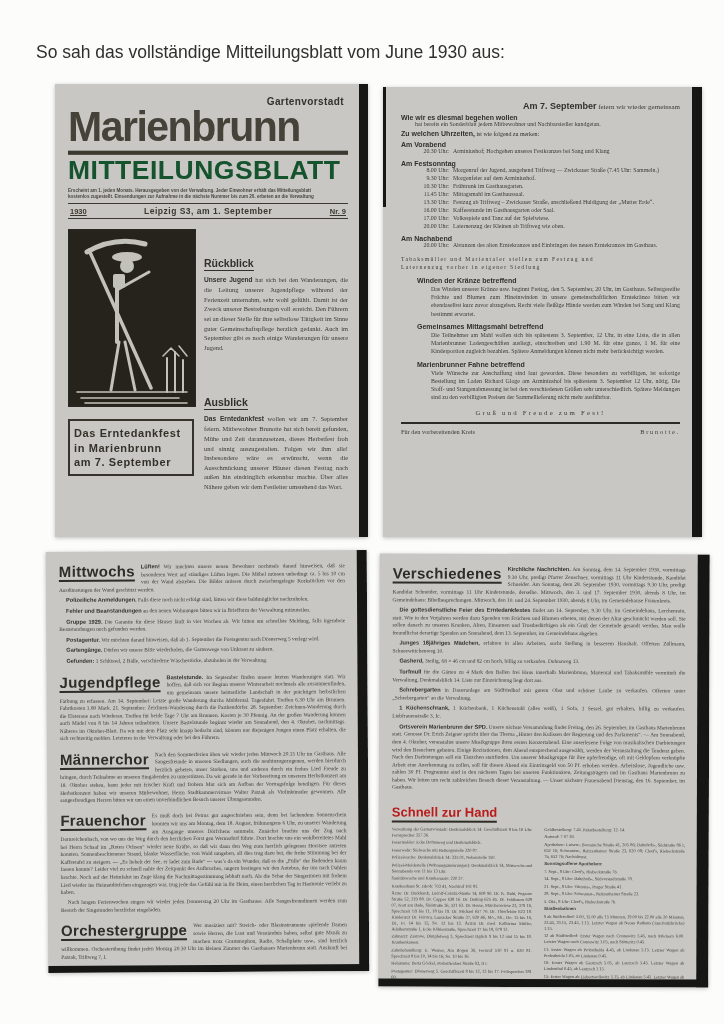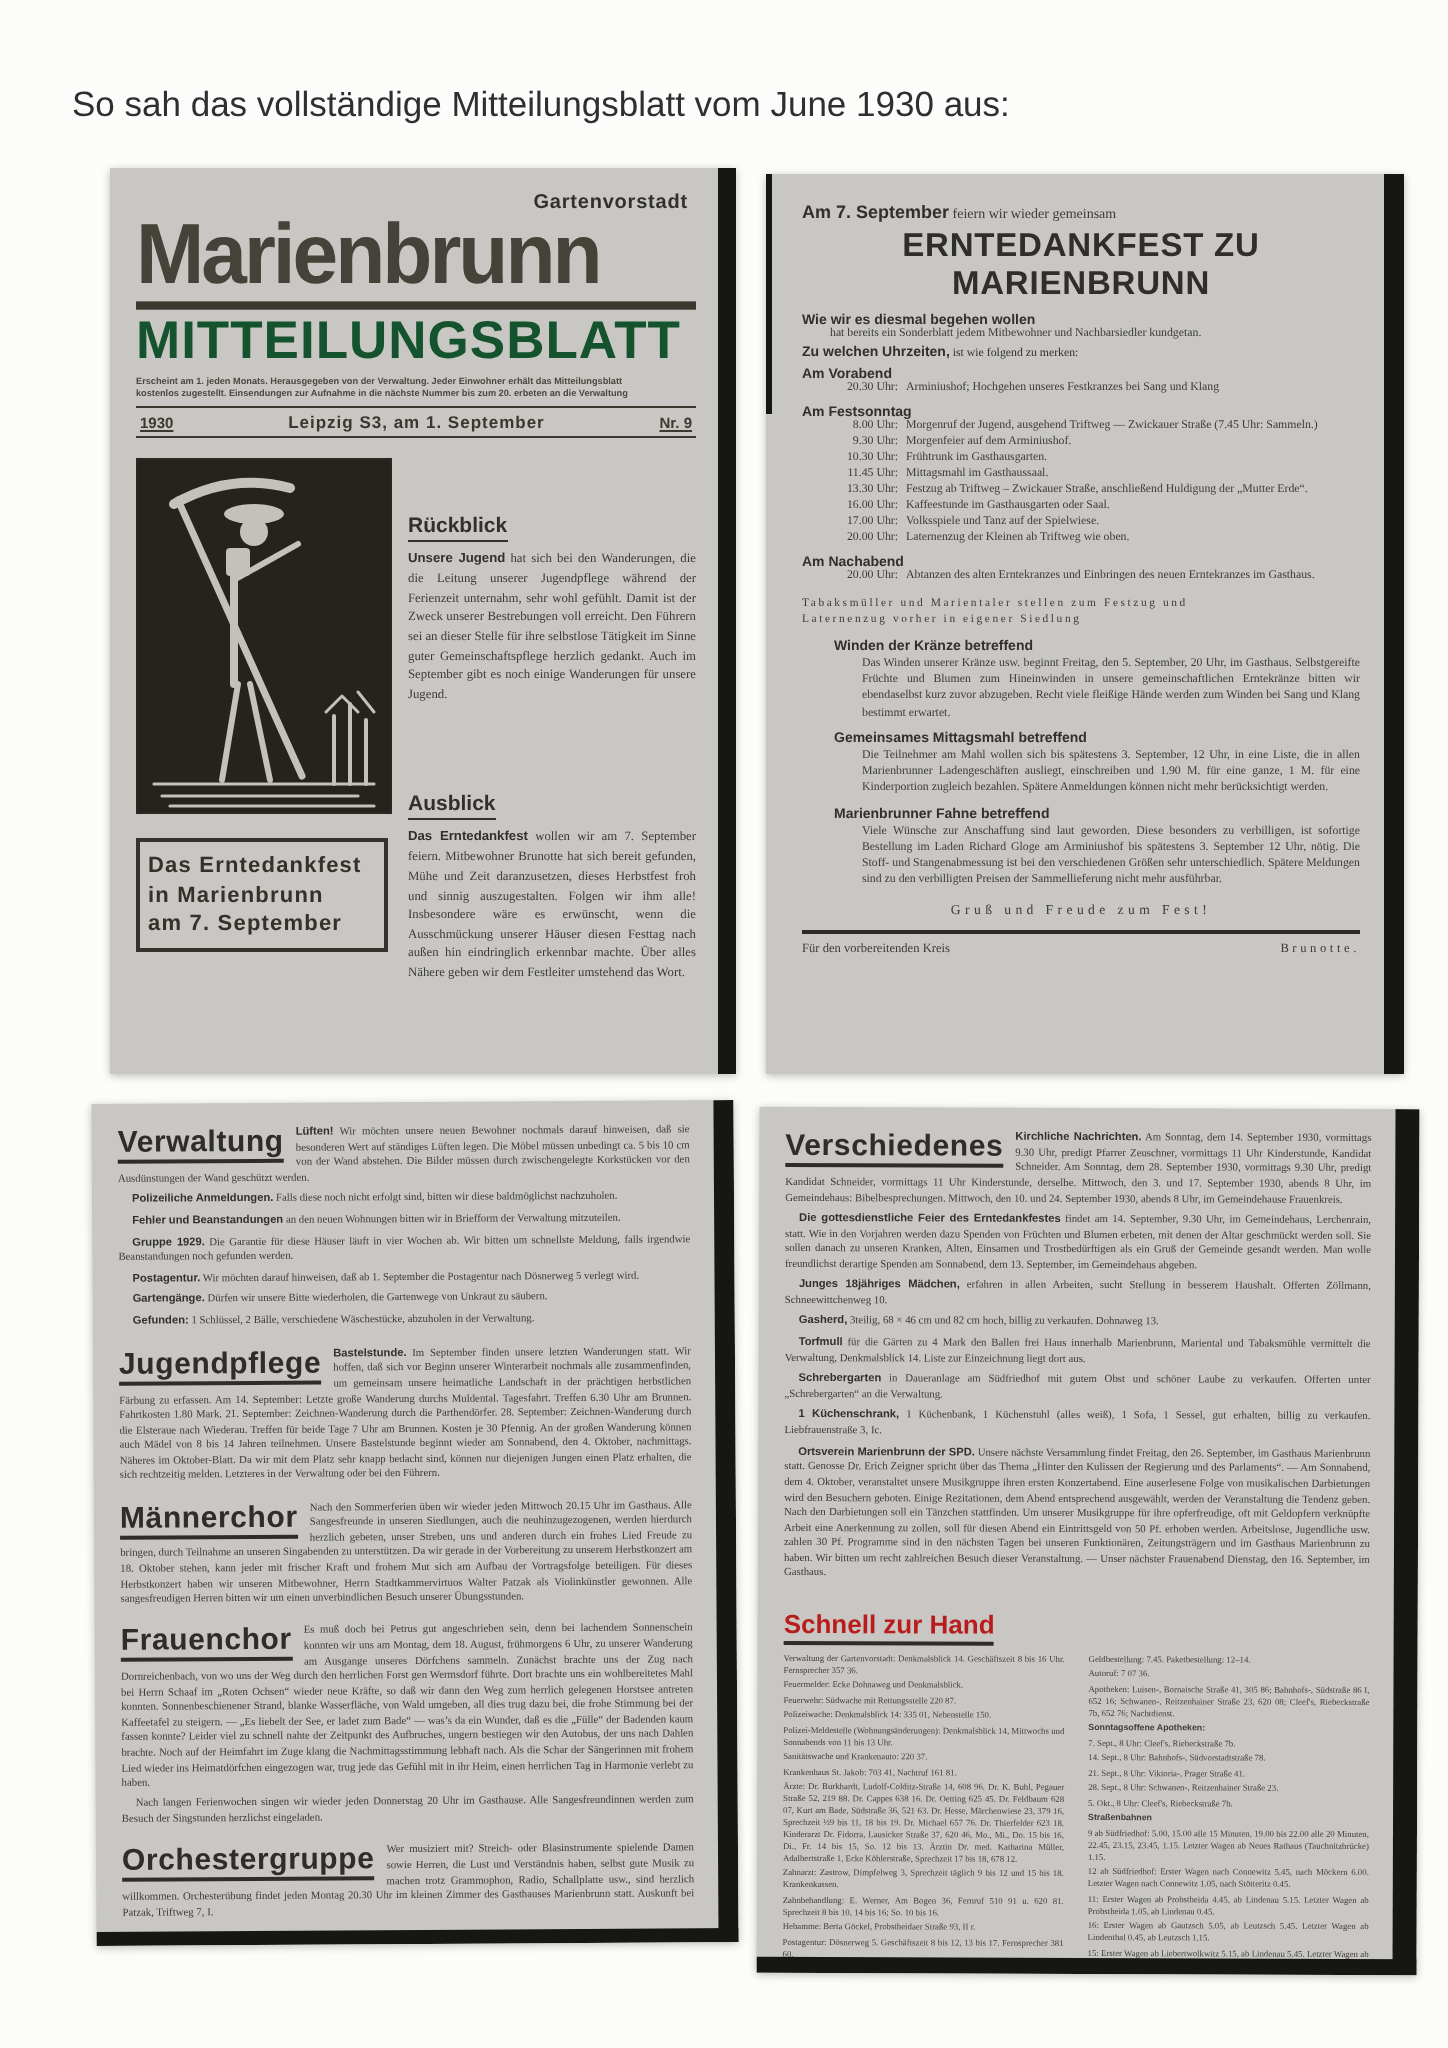--- a/index.html
+++ b/index.html
@@ -48,21 +48,21 @@
   .shead{display:inline-block;font-family:"Liberation Sans",sans-serif;font-weight:bold;
          font-size:10.5px;color:#32302a;border-bottom:1.4px solid #32302a;
          padding-bottom:1px;margin-bottom:4px;margin-top:28px;}
   .body1{font-size:6.4px;line-height:1.5;text-align:justify;color:#3d3b36;}
   .lead{font-family:"Liberation Sans",sans-serif;font-weight:bold;font-size:6.6px;color:#32302a;}
   .secgap{margin-top:16px;}
 
   
   #p2{left:383px;top:87px;width:319px;height:450px;}
   #p2 .inner{padding:14px 22px 10px 18px;}
-  .p2intro{text-align:left;font-size:7px;color:#3d3b36;}
+  .p2intro{text-align:right;font-size:7px;color:#3d3b36;}
   .p2intro .b{font-family:"Liberation Sans",sans-serif;font-weight:bold;font-size:9px;color:#32302a;}
   .p2title{text-align:center;font-family:"Liberation Sans",sans-serif;font-weight:bold;
            font-size:16.5px;letter-spacing:.4px;color:#302e28;margin:3px 0 5px;}
   .subB{font-family:"Liberation Sans",sans-serif;font-weight:bold;font-size:7px;color:#32302a;margin-top:3px;}
   .subT{font-size:5.9px;margin-left:14px;color:#3d3b36;}
   .ghead{font-family:"Liberation Sans",sans-serif;font-weight:bold;font-size:7px;color:#32302a;margin-top:4px;}
   .item{display:flex;margin-left:14px;font-size:5.9px;line-height:1.35;color:#3d3b36;}
   .item .t{width:34px;flex:none;text-align:right;padding-right:4px;}
   .item .x{flex:1;}
   .spnote{margin-top:5px;font-size:5.7px;letter-spacing:1.3px;color:#3d3b36;line-height:1.5;}
@@ -156,21 +156,20 @@
         </div>
       </div>
     </div>
   </div>
   <div class="edge-r" style="width:9px"></div>
 </div>
 
 <div class="page" id="p2">
   <div class="inner">
     <div class="p2intro"><span class="b">Am 7. September</span><span> feiern wir wieder gemeinsam</span></div>
-    <div class="p2title">ERNTEDANKFEST ZU MARIENBRUNN</div>
     <div class="subB">Wie wir es diesmal begehen wollen</div>
     <div class="subT">hat bereits ein Sonderblatt jedem Mitbewohner und Nachbarsiedler kundgetan.</div>
     <div class="subB"><span>Zu welchen Uhrzeiten,</span><span style="font-weight:normal;font-family:'Liberation Serif',serif;font-size:5.9px"> ist wie folgend zu merken:</span></div>
 
     <div class="ghead">Am Vorabend</div>
     <div class="item">
         <span class="t">20.30 Uhr:</span>
         <span class="x">Arminiushof; Hochgehen unseres Festkranzes bei Sang und Klang</span>
       </div>
 
@@ -235,21 +234,21 @@
     </div>
   </div>
   <div class="edge-l" style="width:3px;height:120px"></div>
   <div class="edge-r" style="width:10px"></div>
 </div>
 
 <div class="page" id="p3">
   <div class="inner">
 
     <div class="sec">
-      <span class="bighead">Verwaltung</span>
+      <span class="bighead">Mittwochs</span>
       <p class="para"><span class="lead">Lüften!</span><span> Wir möchten unsere neuen Bewohner nochmals darauf hinweisen, daß sie besonderen Wert auf ständiges Lüften legen. Die Möbel müssen unbedingt ca. 5 bis 10 cm von der Wand abstehen. Die Bilder müssen durch zwischengelegte Korkstücken vor den Ausdünstungen der Wand geschützt werden.</span></p>
       <p class="para ind"><span class="lead">Polizeiliche Anmeldungen.</span><span> Falls diese noch nicht erfolgt sind, bitten wir diese baldmöglichst nachzuholen.</span></p>
       <p class="para ind"><span class="lead">Fehler und Beanstandungen</span><span> an den neuen Wohnungen bitten wir in Briefform der Verwaltung mitzuteilen.</span></p>
       <p class="para ind"><span class="lead">Gruppe 1929.</span><span> Die Garantie für diese Häuser läuft in vier Wochen ab. Wir bitten um schnellste Meldung, falls irgendwie Beanstandungen noch gefunden werden.</span></p>
       <p class="para ind"><span class="lead">Postagentur.</span><span> Wir möchten darauf hinweisen, daß ab 1. September die Postagentur nach Dösnerweg 5 verlegt wird.</span></p>
       <p class="para ind"><span class="lead">Gartengänge.</span><span> Dürfen wir unsere Bitte wiederholen, die Gartenwege von Unkraut zu säubern.</span></p>
       <p class="para ind"><span class="lead">Gefunden:</span><span> 1 Schlüssel, 2 Bälle, verschiedene Wäschestücke, abzuholen in der Verwaltung.</span></p>
     </div>
 
     <div class="sec">

